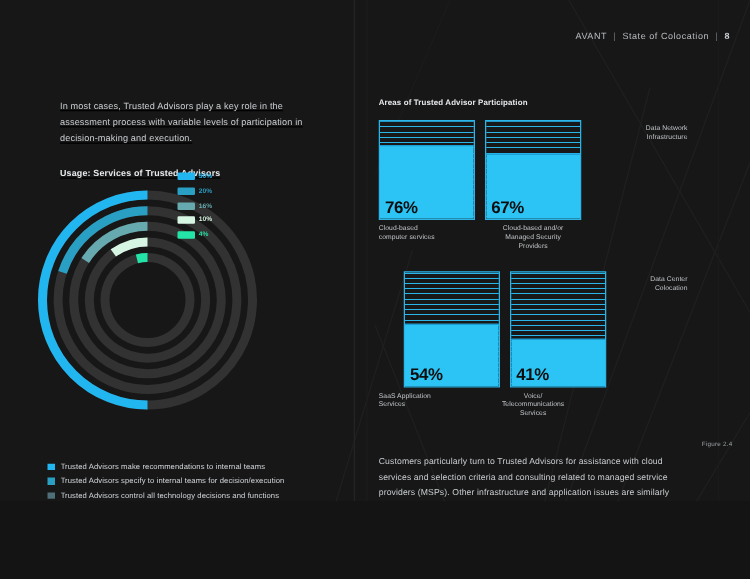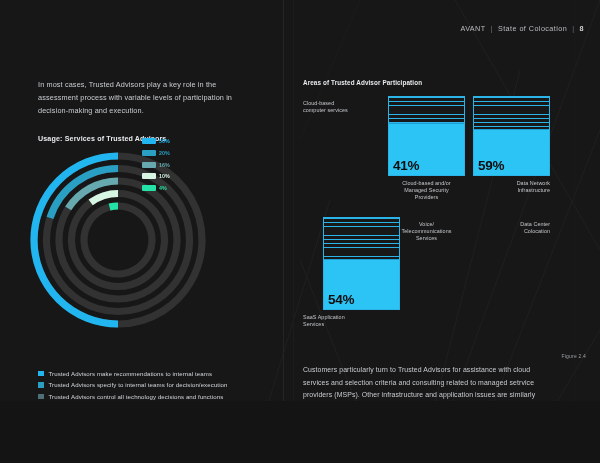--- a/index.html
+++ b/index.html
@@ -30,21 +30,21 @@
     position:absolute; top:24px; right:16px;
     font-size:7.2px; letter-spacing:.45px;
     color:#b8bcc0; display:flex; align-items:center; gap:5px;
   }
   .header .sep { color:#6d7276; }
   .header .pagenum {
     color:#cfd3d6; font-weight:bold; font-size:7.2px;
   }
 
   
-  .left-col { position:absolute; left:38px; top:78px; width:215px; }
+  .left-col { position:absolute; left:48px; top:78px; width:215px;text-decoration:underline; }
   .intro {
     font-size:7.3px; line-height:13.2px; color:#c9cdd1;
     letter-spacing:.12px;
   }
   .sec-title {
     margin-top:17px;
     font-size:7.1px; font-weight:bold; color:#e8ebee;
     letter-spacing:.15px;
   }
 
@@ -223,46 +223,50 @@
     </div>
   </div>
 
   <div class="figcap f23">Figure 2.3</div>
 
   <div class="right-col">
     <div class="rtitle">Areas of Trusted Advisor Participation</div>
 
     <div class="bargrid row1" id="bar-row-1">
         <div class="barcell">
+          <div class="bar">
+            <div class="fill" style="height: 76%;"></div>
+            <div class="pct">76%</div>
+          </div>
           <div class="blab">Cloud-based<br>computer services</div>
         </div>
         <div class="barcell">
           <div class="bar">
             <div class="fill" style="height: 67%;"></div>
-            <div class="pct">41%</div>
+            <div class="pct">67%</div>
           </div>
           <div class="blab center">Cloud-based and/or<br>Managed Security<br>Providers</div>
         </div>
         <div class="barcell">
-          <div class="bar">
-            <div class="fill" style="height: 59%;"></div>
-            <div class="pct">59%</div>
-          </div>
           <div class="blab right">Data Network<br>Infrastructure</div>
         </div>
       </div>
     <div class="bargrid row2" id="bar-row-2">
         <div class="barcell">
           <div class="bar tall">
             <div class="fill" style="height: 54%;"></div>
             <div class="pct">54%</div>
           </div>
           <div class="blab">SaaS Application<br>Services</div>
         </div>
         <div class="barcell">
+          <div class="bar tall">
+            <div class="fill" style="height: 41%;"></div>
+            <div class="pct">41%</div>
+          </div>
           <div class="blab center">Voice/<br>Telecommunications<br>Services</div>
         </div>
         <div class="barcell">
           <div class="blab right">Data Center<br>Colocation</div>
         </div>
       </div>
   </div>
 
   <div class="figcap f24">Figure 2.4</div>
 

